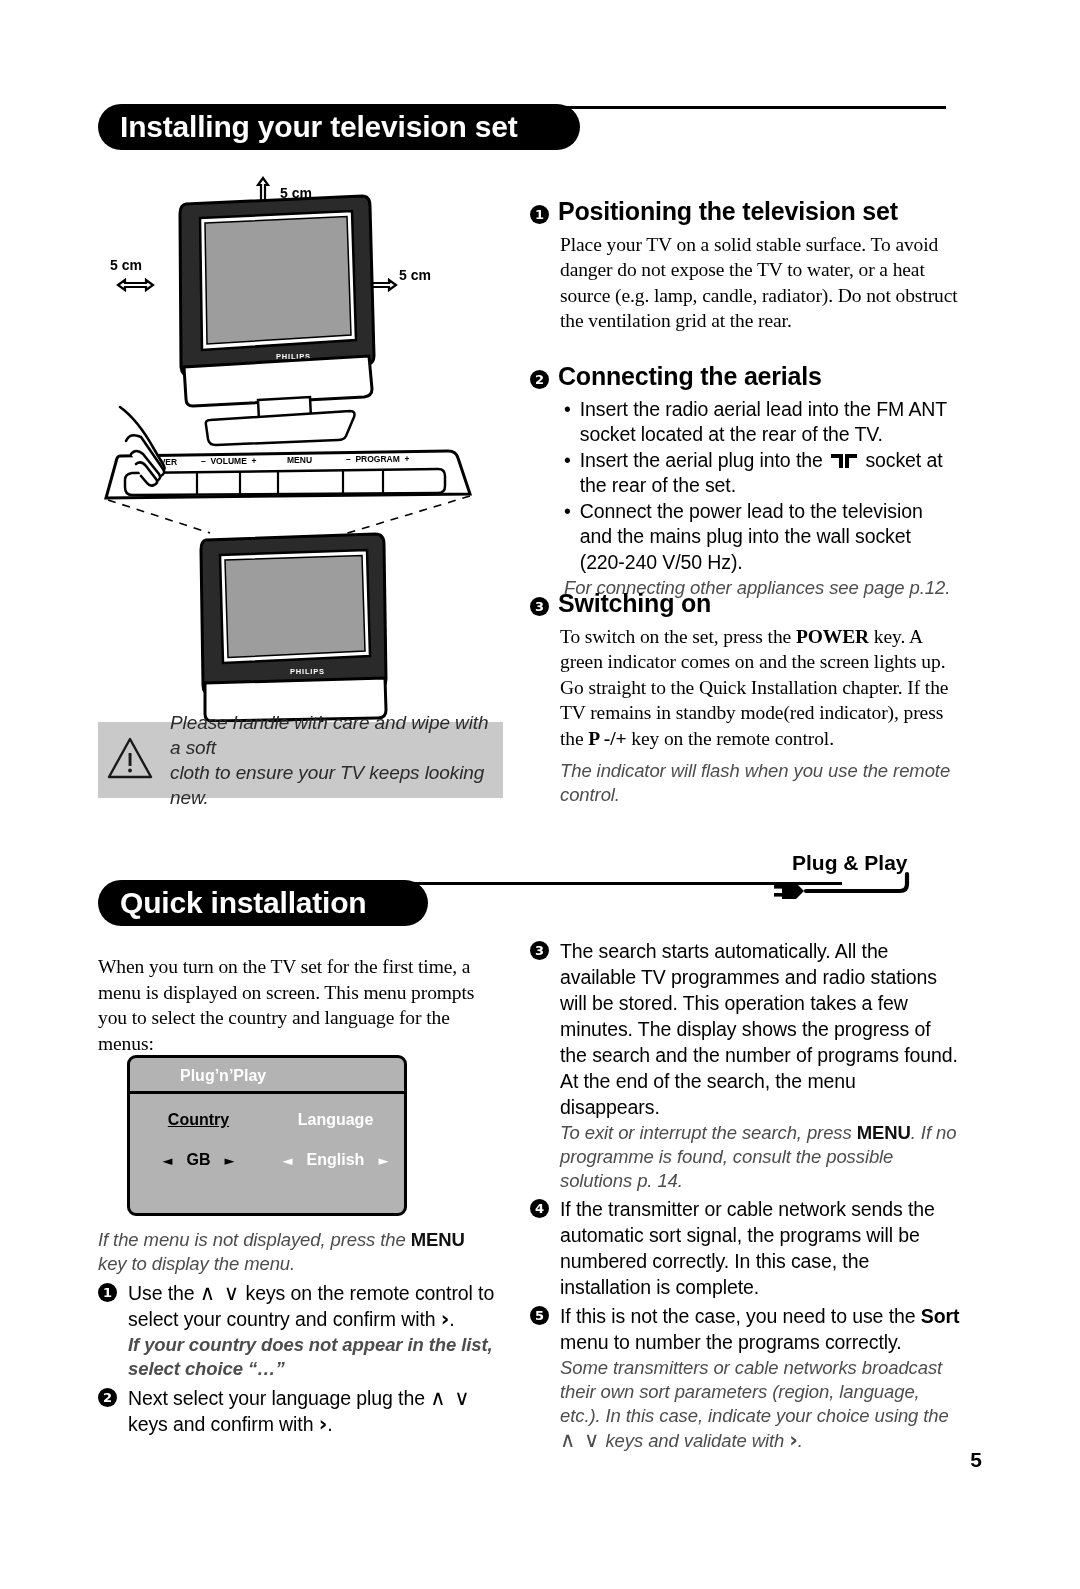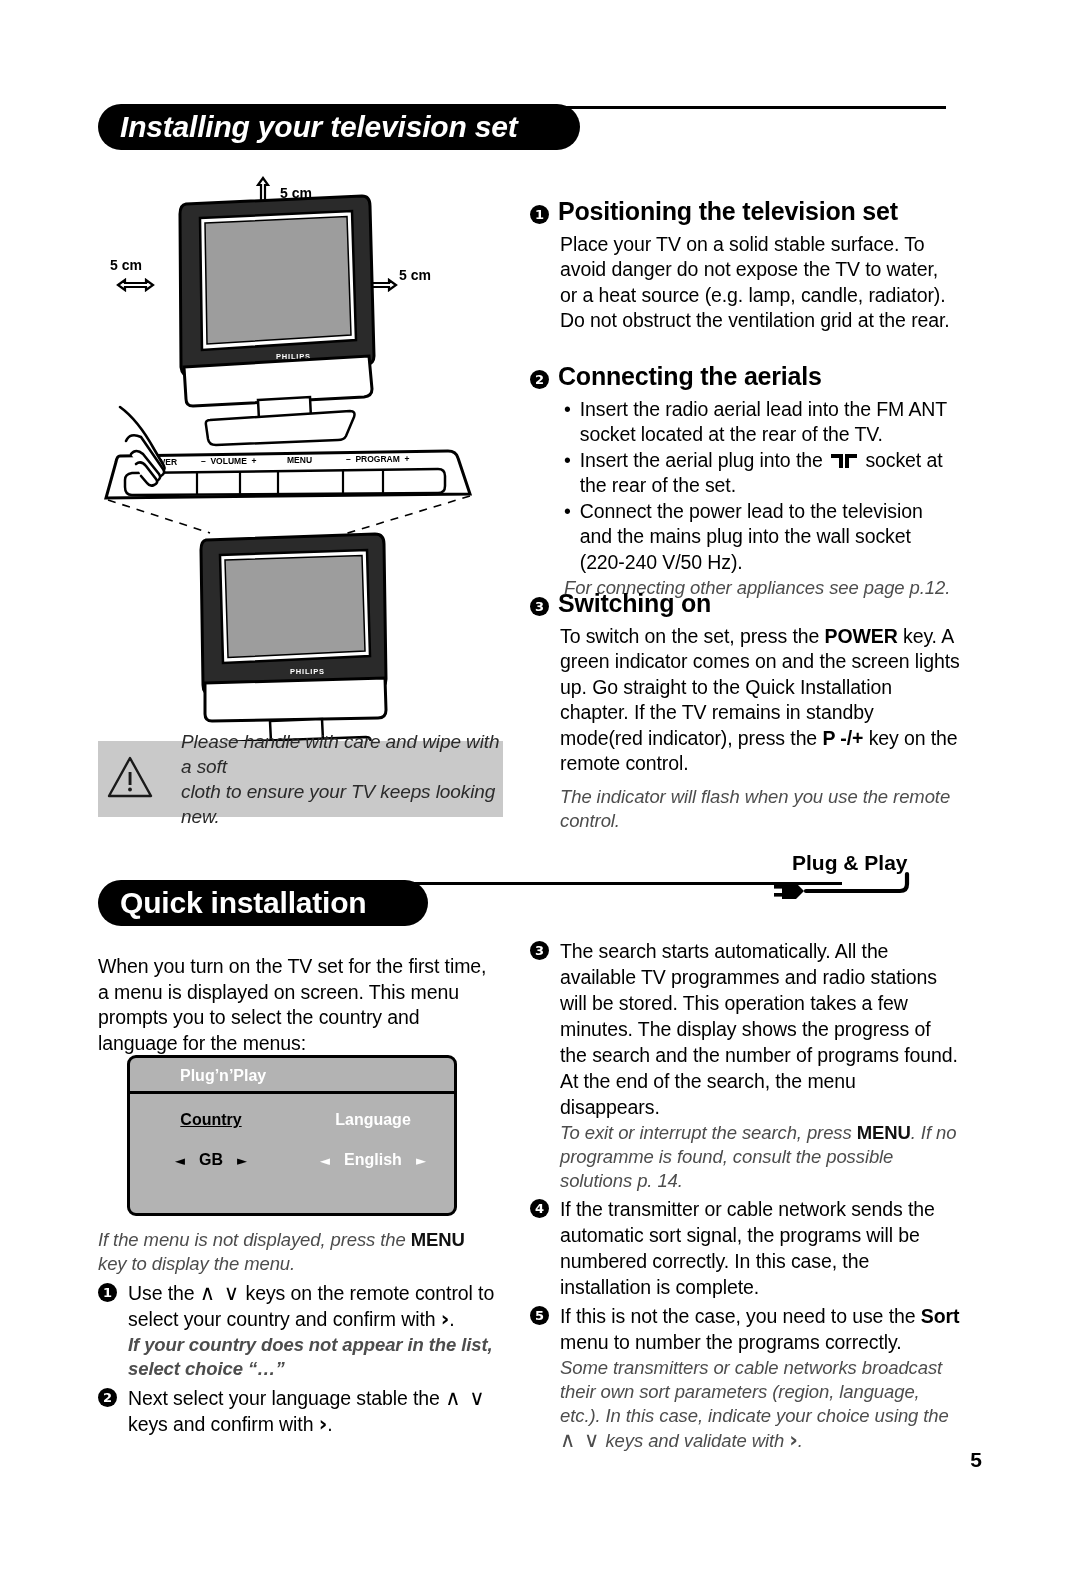--- a/index.html
+++ b/index.html
@@ -40,21 +40,21 @@
     border-radius: 999px;
     font-weight: bold;
     letter-spacing: -0.2px;
     display: flex;
     align-items: center;
     justify-content: flex-start;
     z-index: 3;
   }
 
   #banner-install {
-    left: 98px; top: 104px; font-style: italic;
+    left: 98px; top: 104px;
   }
   #banner-install .banner-pill {
     width: 482px; height: 46px;
     font-size: 30px;
     padding-left: 22px;
     box-sizing: border-box;
   }
   #rule-install {
     left: 560px; top: 106px; width: 386px; height: 3px;
   }
@@ -107,20 +107,21 @@
     flex: 0 0 auto;
     font-family: "DejaVu Sans", sans-serif;
     position: relative;
     top: -1px;
   }
   .body-txt {
     font-size: 19.5px;
     line-height: 25.5px;
     margin: 0;
     letter-spacing: -0.1px;
+    font-family: Liberation Serif, serif;
   }
   .indent {
     padding-left: 30px;
   }
   .ital {
     font-style: italic;
     color: #4d4d4d;
     font-size: 18.5px;
     line-height: 24px;
     letter-spacing: -0.1px;
@@ -200,39 +201,38 @@
   
   #warn-box {
     position: absolute;
     left: 98px;
     top: 722px;
     width: 405px;
     height: 76px;
     background: #c9c9c9;
     display: flex;
     align-items: center;
-    gap: 27px;
+    gap: 16px;
     padding-left: 8px;
     box-sizing: border-box;
-    margin-top: 19px;
   }
   #warn-box .warn-text {
     font-style: italic;
     font-size: 19px;
     line-height: 25px;
     color: #2b2b2b;
     letter-spacing: -0.1px;
   }
 
   
   #osd {
     position: absolute;
     left: 127px;
     top: 1055px;
-    width: 330px;
+    width: 280px;
     height: 161px;
     background: #b3b3b3;
     border: 3px solid #000;
     border-radius: 9px;
     box-sizing: border-box;
     overflow: hidden;
   }
   #osd .osd-title {
     height: 36px;
     line-height: 36px;
@@ -484,21 +484,21 @@
     <p class="ital"><span>If the menu is not displayed, press the </span><b>MENU</b><span> key to display the menu.</span></p>
 
     <div class="numrow" style="margin-top:4px;">
       <span class="numdot">1</span>
       <span class="txt"><span>Use the </span><span class="navkeys">∧ ∨</span><span> keys on the remote control to select your country and confirm with </span><span class="okarrow">›</span><span>.</span></span>
     </div>
     <p class="ital" style="padding-left:30px; margin-top:1px;font-weight:bold;">If your country does not appear in the list, select choice “…”</p>
 
     <div class="numrow" style="margin-top:4px;">
       <span class="numdot">2</span>
-      <span class="txt"><span>Next select your language stable the </span><span class="navkeys">∧ ∨</span><span> keys and confirm with </span><span class="okarrow">›</span><span>.</span></span>
+      <span class="txt"><span>Next select your language plug the </span><span class="navkeys">∧ ∨</span><span> keys and confirm with </span><span class="okarrow">›</span><span>.</span></span>
     </div>
   </div>
 
   <div class="col-right" style="top:938px;">
 
     <div class="numrow">
       <span class="numdot">3</span>
       <span class="txt">The search starts automatically. All the available TV programmes and radio stations will be stored. This operation takes a few minutes. The display shows the progress of the search and the number of programs found. At the end of the search, the menu disappears.</span>
     </div>
     <p class="ital" style="padding-left:30px; margin-top:1px;"><span>To exit or interrupt the search, press </span><b>MENU</b><span>. If no programme is found, consult the possible solutions p. 14.</span></p>

